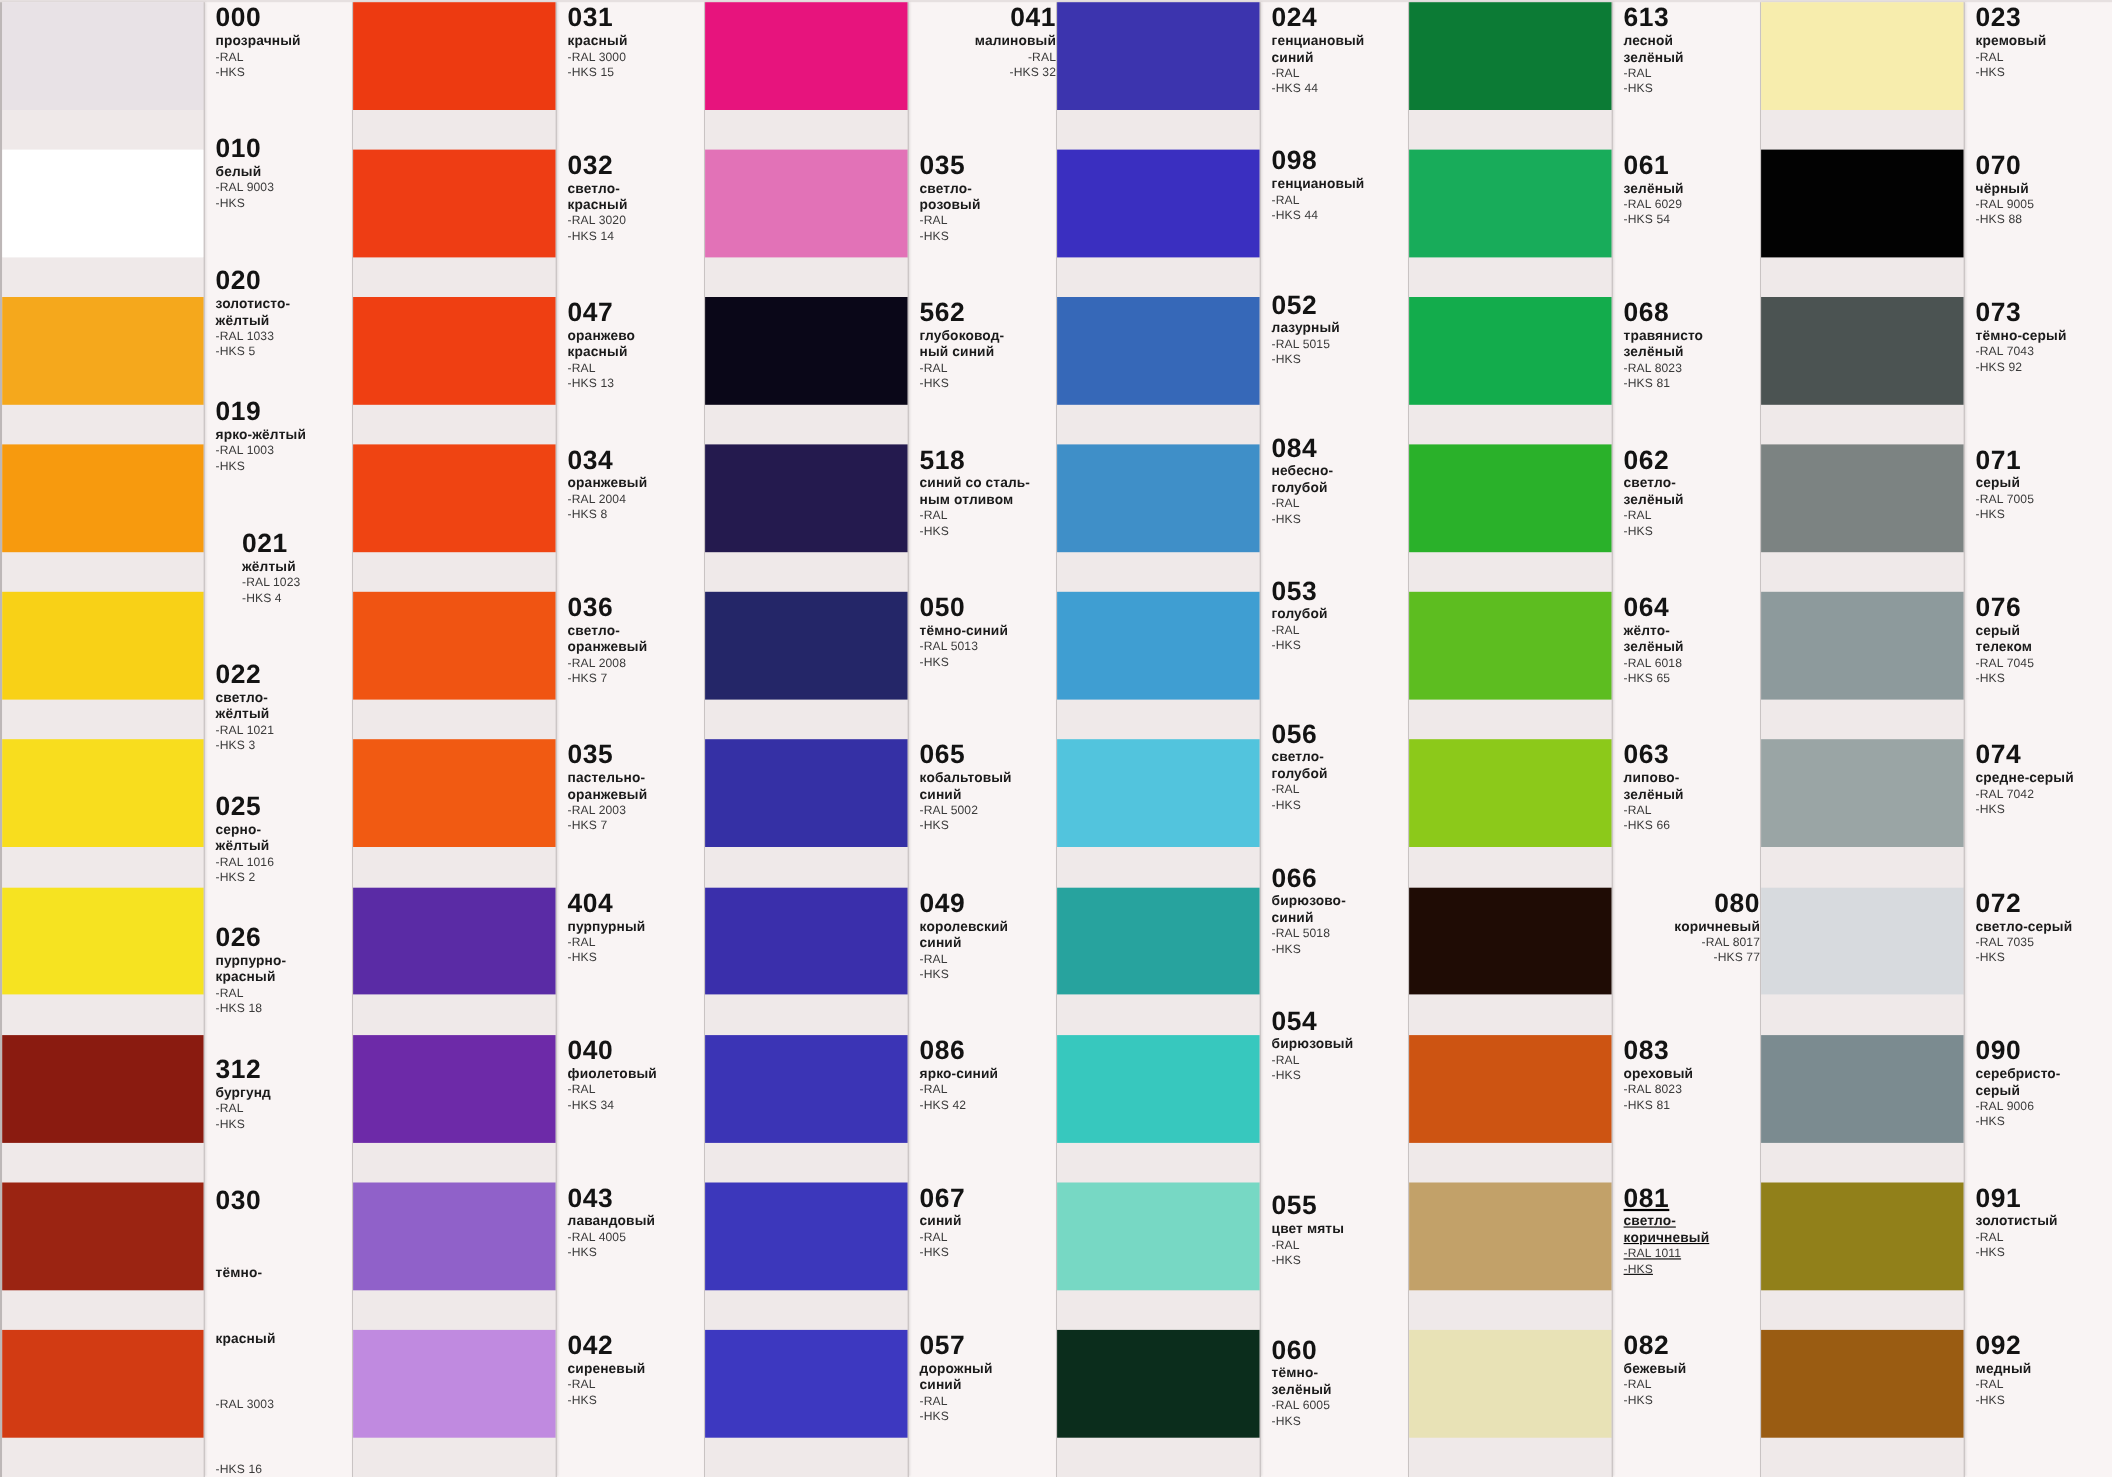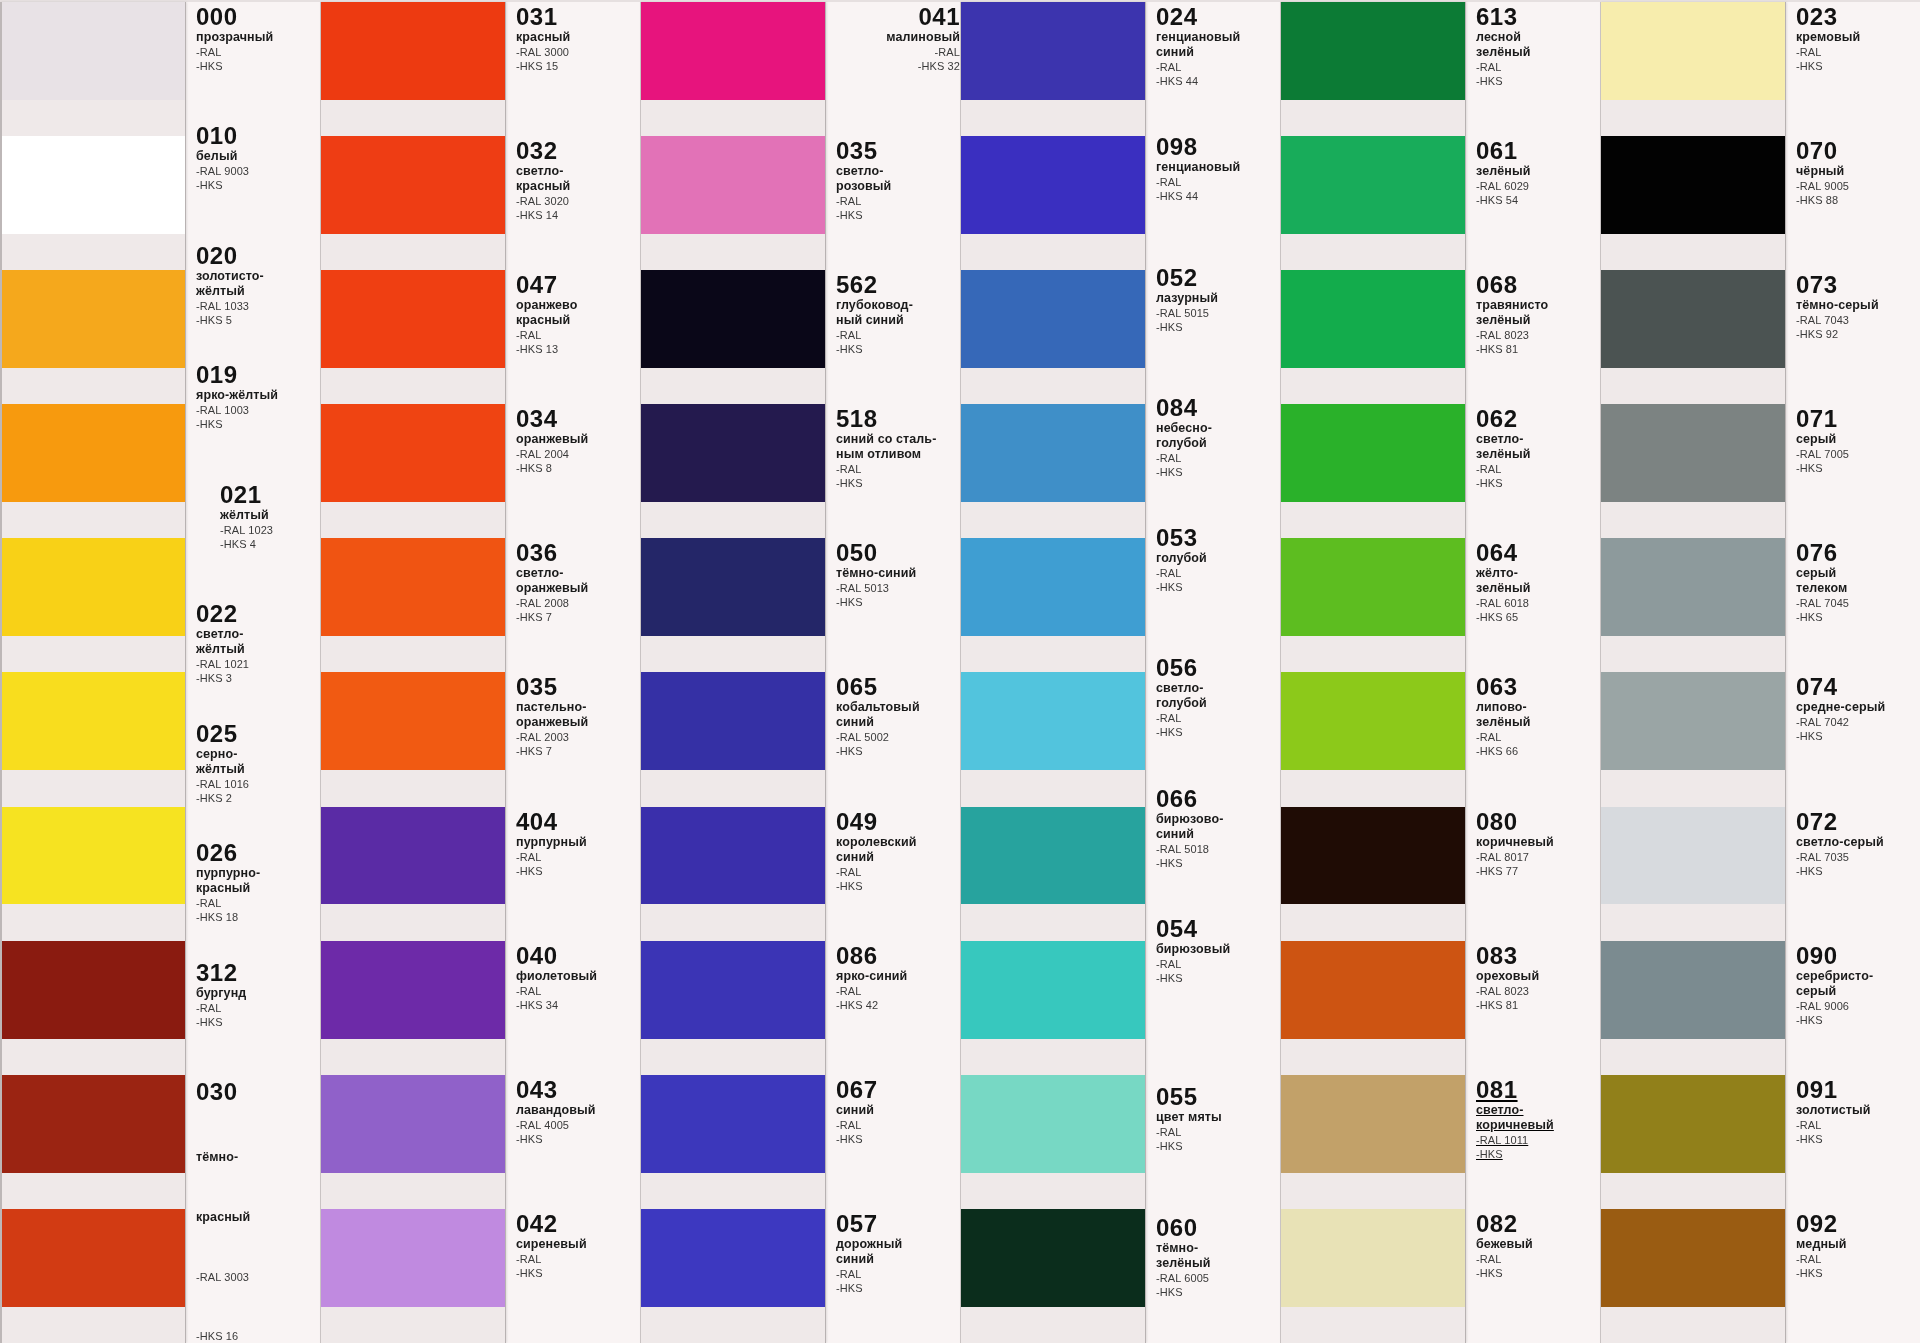--- a/index.html
+++ b/index.html
@@ -619,21 +619,21 @@
             <div class="ref">-RAL 6018</div>
             <div class="ref">-HKS 65</div>
           </div>
           <div class="cell label" style="flex: 1 1 0px;">
             <div class="code">063</div>
             <div class="cname">липово-</div>
             <div class="cname">зелёный</div>
             <div class="ref">-RAL</div>
             <div class="ref">-HKS 66</div>
           </div>
-          <div class="cell label" style="flex: 1 1 0px;">
+          <div class="cell label" style="flex: 1 1 0px; text-align: right;">
             <div class="code">080</div>
             <div class="cname">коричневый</div>
             <div class="ref">-RAL 8017</div>
             <div class="ref">-HKS 77</div>
           </div>
           <div class="cell label" style="flex: 1 1 0px;">
             <div class="code">083</div>
             <div class="cname">ореховый</div>
             <div class="ref">-RAL 8023</div>
             <div class="ref">-HKS 81</div>

